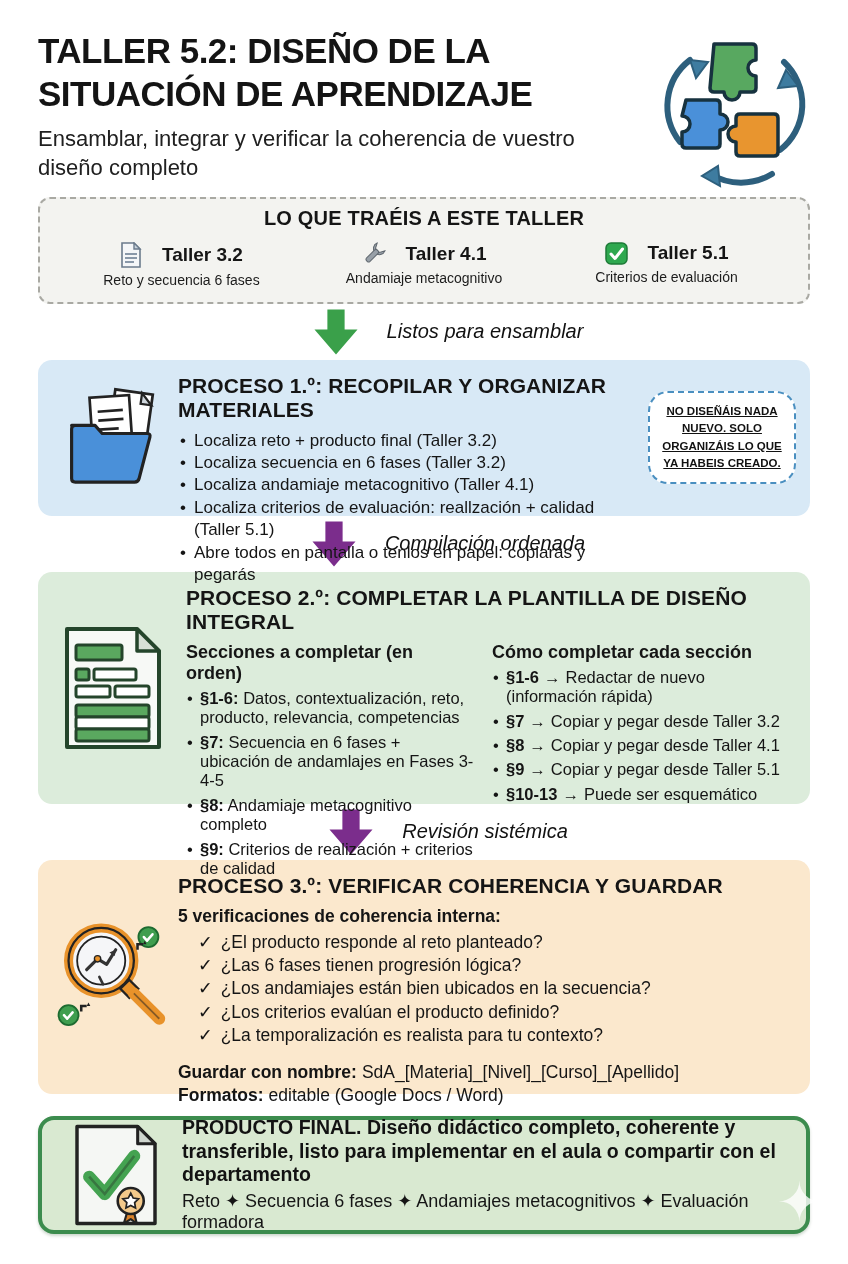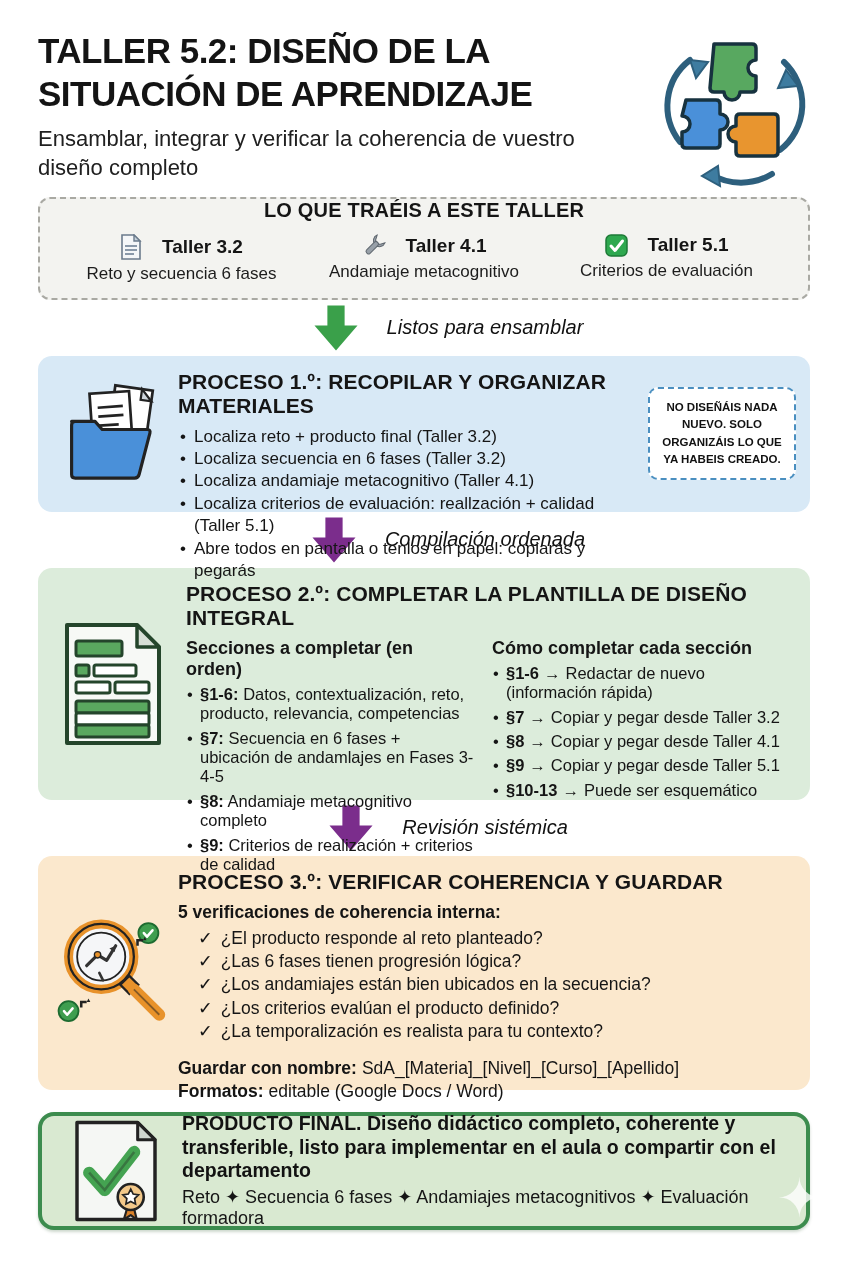--- a/index.html
+++ b/index.html
@@ -18,51 +18,51 @@
   .title { font-size: 35px; line-height: 1.22; font-weight: 800; letter-spacing: -0.5px; color: #141414; }
   .subtitle { margin-top: 10px; font-size: 22px; line-height: 1.3; font-weight: 400; color: #202020; max-width: 575px; }
   .puzzle { position: absolute; top: -8px; right: -2px; width: 160px; height: 170px; }
 
   
   .intake {
     margin-top: 14px;
     background: #f3f3f0;
     border: 2px dashed #a9a9a3;
     border-radius: 12px;
-    padding: 0 16px 14px 16px;
+    padding: 8px 16px 14px 16px;
   }
   .intake-title { text-align: center; font-size: 20px; font-weight: 800; letter-spacing: 0.2px; }
   .intake-items { display: flex; justify-content: space-between; margin-top: 12px; padding: 0 6px; }
   .intake-item { width: 33%; text-align: center; }
   .intake-head { display: flex; align-items: center; justify-content: center; gap: 20px; font-size: 19px; font-weight: 800; }
-  .intake-desc { margin-top: 4px; font-size: 17px; color: #1c1c1c; }
+  .intake-desc { margin-top: 4px; font-size: 14px; color: #1c1c1c; }
 
   
   .arrow-row { display: flex; align-items: center; justify-content: center; gap: 20px; height: 56px; padding-left: 40px; }
   .arrow-svg { width: 62px; height: 48px; flex: none; }
   .arrow-label { font-size: 20px; font-style: italic; font-weight: 500; color: #111; }
 
   
   .proc { display: flex; border-radius: 14px; padding: 14px 14px 14px 10px; }
   .proc-icon { width: 130px; flex: none; display: flex; align-items: center; justify-content: center; }
   .proc-body { flex: 1; padding-right: 16px; }
   .proc-title { font-size: 21px; font-weight: 800; letter-spacing: 0.1px; margin-bottom: 8px; }
 
   .proc1 { background: #d8e9f6; height: 156px; }
   .proc1 ul { list-style: none; }
   .proc1 li { font-size: 17px; line-height: 1.32; padding-left: 16px; position: relative; }
   .proc1 li::before { content: "•"; position: absolute; left: 2px; }
   .note-box {
     width: 148px; flex: none; align-self: center;
     background: #ffffff;
     border: 2px dashed #4a8fc0;
-    border-radius: 10px;
+    border-radius: 20px;
     padding: 10px 8px;
     text-align: center;
-    font-size: 11.5px; font-weight: 800; line-height: 1.5; color: #111;
+    font-size: 11.5px; font-weight: 800; line-height: 1.5; color: #111; text-decoration: underline;
   }
 
   .proc2 { background: #dcecdb; height: 232px; gap: 8px; }
   .cols { display: flex; gap: 18px; }
   .col { flex: 1; }
   .col-heading { font-size: 18px; font-weight: 800; margin-bottom: 5px; }
   .col ul { list-style: none; }
   .col li { font-size: 16.5px; line-height: 1.18; padding-left: 14px; position: relative; margin-bottom: 5px; }
   .col li::before { content: "•"; position: absolute; left: 1px; }
   .col b { font-weight: 800; }

